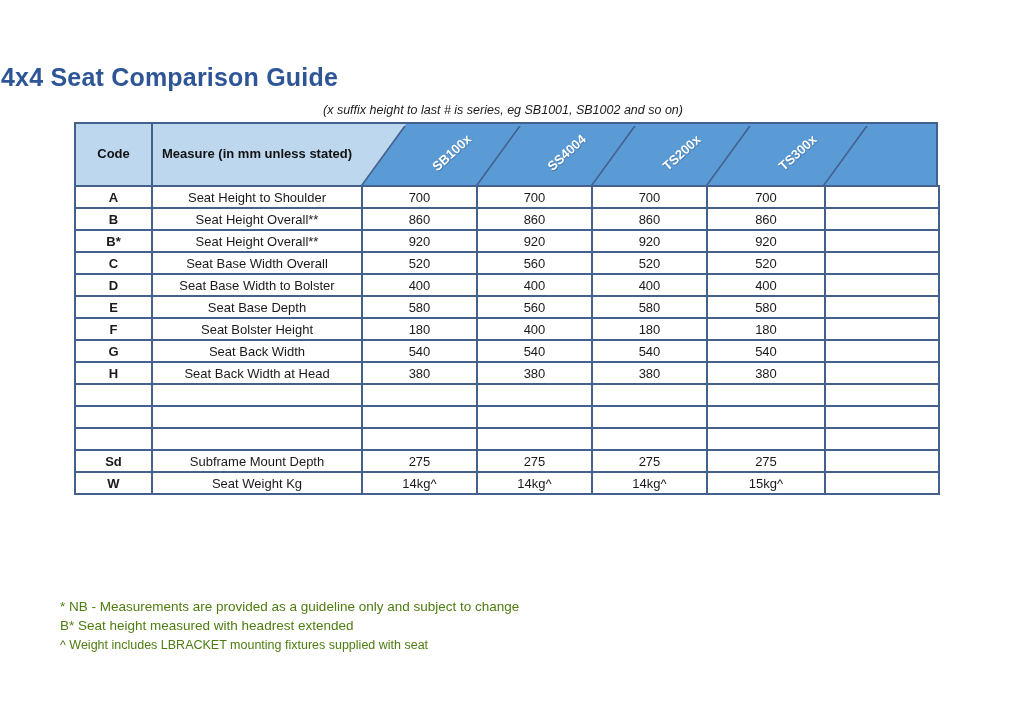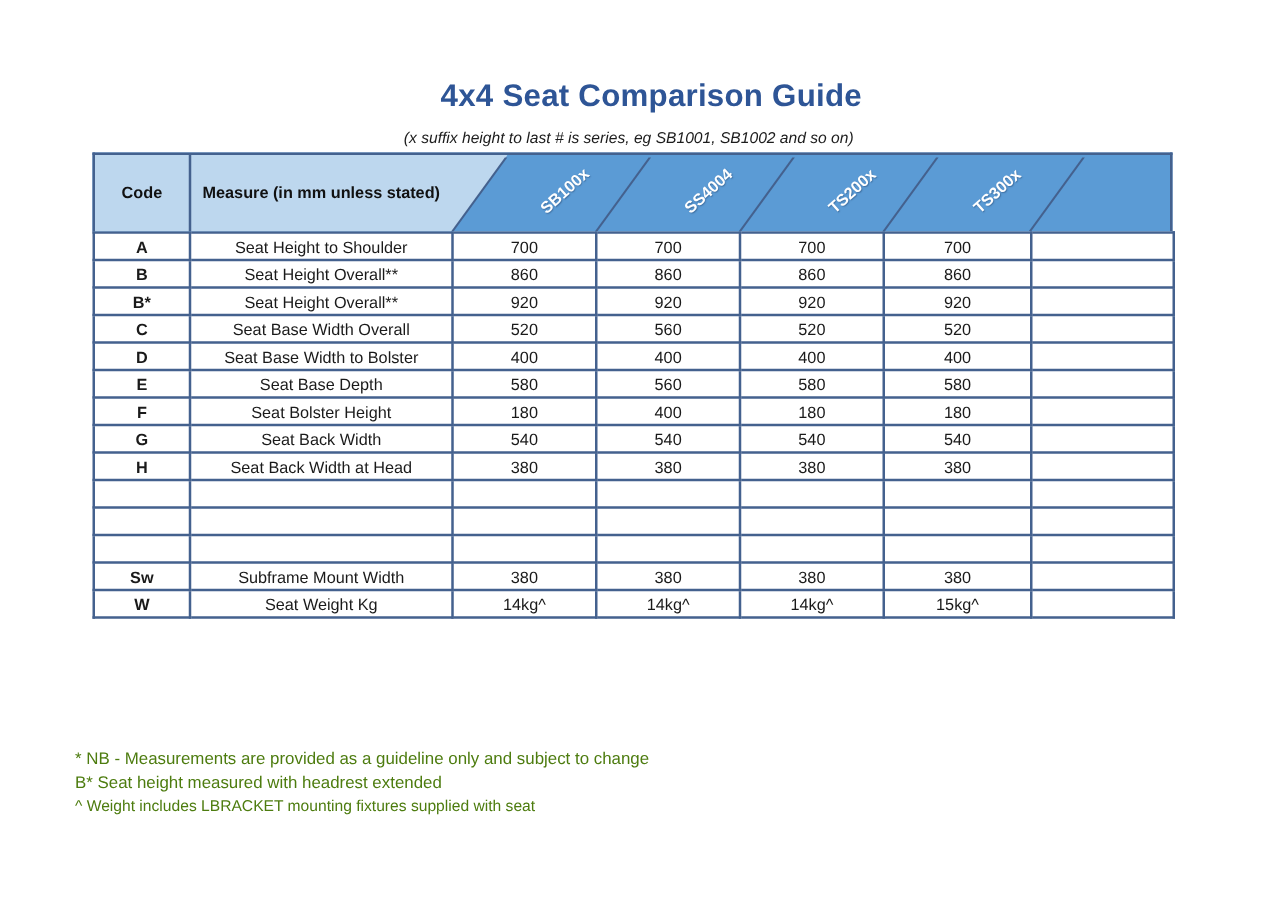--- a/index.html
+++ b/index.html
@@ -7,21 +7,21 @@
     --header-light:#bdd7ee;
     --grid-border:#44618e;
     --title-color:#2e5596;
   }
   *{margin:0;padding:0;box-sizing:border-box;}
   html,body{width:1024px;height:724px;background:#ffffff;
     font-family:"Liberation Sans","DejaVu Sans",sans-serif;color:#1a1a1a;}
   body{position:relative;overflow:hidden;}
 
   .page-title{
-    position:absolute;top:63px;left:18px;width:1006px;text-align:center;
+    position:absolute;top:63px;left:1px;width:1006px;text-align:left;
     font-size:25px;font-weight:bold;color:var(--title-color);
     letter-spacing:.2px;
   }
   .page-subtitle{
     position:absolute;top:103px;left:0;width:1006px;text-align:center;
     font-size:12.5px;font-style:italic;color:#1c1c1c;
   }
 
   .table-wrap{position:absolute;left:58px;top:122px;width:864px;padding-left:16px;}
 
@@ -226,26 +226,26 @@
         <tr class="thin">
       <td class="code-cell"></td>
       <td></td>
       <td></td>
       <td></td>
       <td></td>
       <td></td>
       <td></td>
     </tr>
         <tr>
-      <td class="code-cell">Sw</td>
-      <td>Subframe Mount Width</td>
-      <td>380</td>
-      <td>380</td>
-      <td>380</td>
-      <td>380</td>
+      <td class="code-cell">Sd</td>
+      <td>Subframe Mount Depth</td>
+      <td>275</td>
+      <td>275</td>
+      <td>275</td>
+      <td>275</td>
       <td></td>
     </tr>
         <tr>
       <td class="code-cell">W</td>
       <td>Seat Weight Kg</td>
       <td>14kg^</td>
       <td>14kg^</td>
       <td>14kg^</td>
       <td>15kg^</td>
       <td></td>

